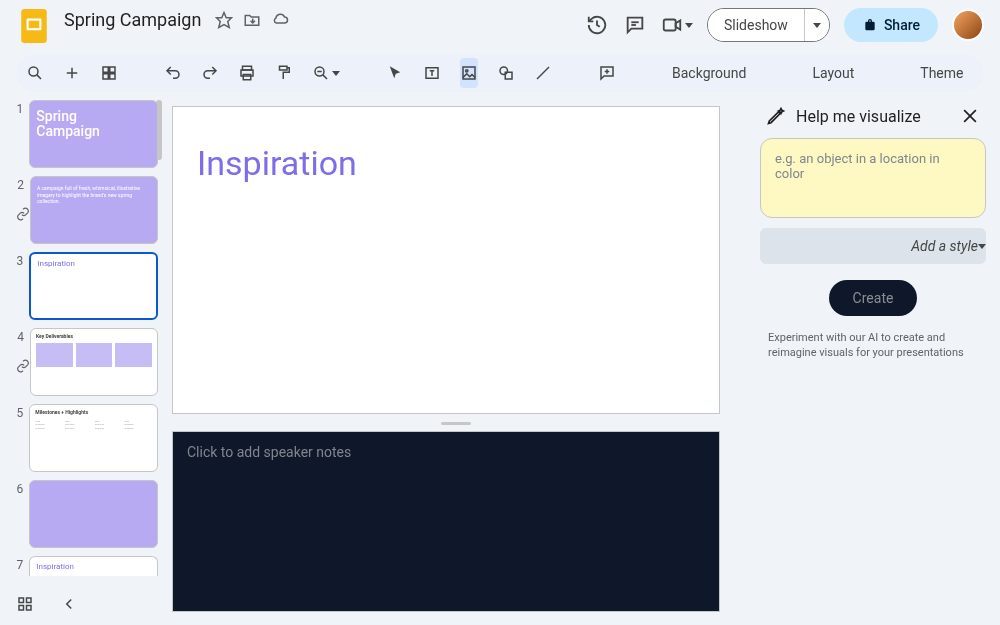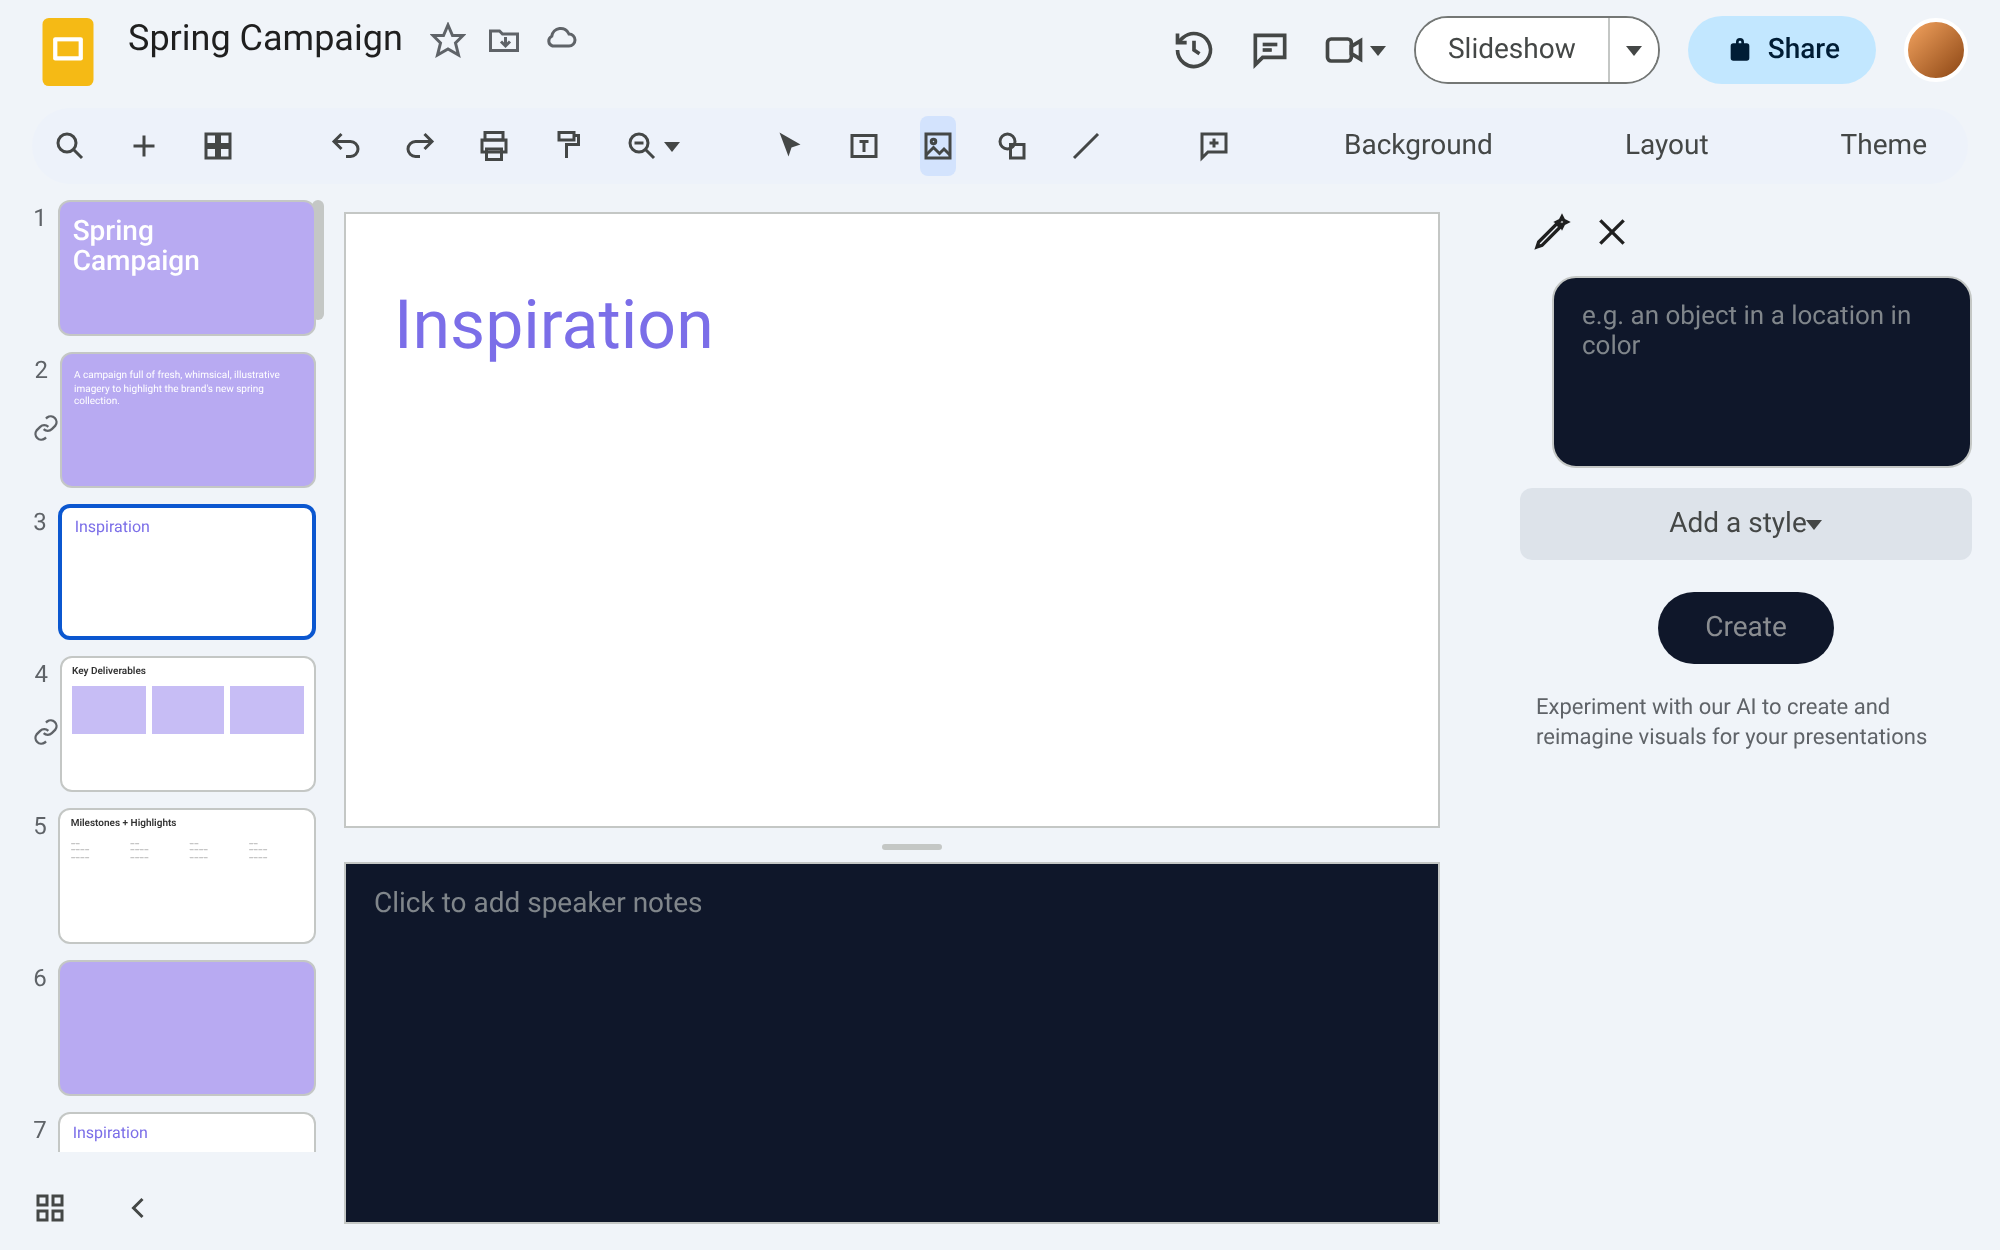--- a/index.html
+++ b/index.html
@@ -61,22 +61,22 @@
 .slide-heading { font-size: 34px; color: #7b6ee8; font-weight: 400; }
 .notes-handle { width: 30px; height: 3px; background: #c4c7c5; border-radius: 2px; margin: 8px auto 0; }
 .speaker-notes { background: #0f172a; width: 548px; border: 1px solid #c4c7c5; border-radius: 0; padding: 12px 14px; font-size: 14px; color: #80868b; margin-top: 6px; flex: 1; }
 
 .sidepanel { width: 248px; background: #f0f4f9; padding: 0 14px 0 8px; }
 .sp-header { display: flex; align-items: center; gap: 10px; padding: 14px 6px 12px; }
 .sp-header svg:first-child { width: 20px; height: 20px; color: #1f1f1f; }
 .sp-title { flex: 1; font-size: 16px; color: #1f1f1f; }
 .sp-close { width: 20px; height: 20px; color: #444746; cursor: pointer; }
 .sp-close svg { width: 16px; height: 16px; }
-.sp-textarea { background: #0f172a; border: 1px solid #c4c7c5; border-radius: 12px; height: 96px; padding: 12px 14px; font-size: 13px; color: #80868b; margin-bottom: 10px; margin-left: 16px; }
-.sp-style { background: #dde3ea; border-radius: 6px; padding: 10px 0; display: flex; justify-content: center; align-items: center; font-size: 14px; color: #444746; cursor: pointer; margin-bottom: 16px; }
+.sp-textarea { background: #fef9c3; border: 1px solid #c4c7c5; border-radius: 12px; height: 80px; padding: 12px 14px; font-size: 13px; color: #80868b; margin-bottom: 10px; }
+.sp-style { background: #dde3ea; border-radius: 6px; padding: 10px 0; display: flex; justify-content: flex-end; align-items: center; font-size: 14px; color: #444746; cursor: pointer; margin-bottom: 16px; font-style: italic; }
 .sp-create { background: #0f172a; color: #8a8d91; border-radius: 20px; padding: 10px 24px; font-size: 14px; margin: 0 auto; display: block; width: fit-content; cursor: not-allowed; margin-bottom: 14px; }
 .sp-hint { font-size: 11px; color: #5f6368; text-align: left; line-height: 1.4; padding: 0 8px; }
 
 .bottom-left { position: absolute; left: 14px; bottom: 10px; display: flex; gap: 22px; }
 .bl-icon { width: 22px; height: 22px; color: #444746; cursor: pointer; display: flex; align-items: center; justify-content: center; }
 .bl-icon svg { width: 18px; height: 18px; }
 
 .caret-down { width: 0; height: 0; border-left: 4px solid transparent; border-right: 4px solid transparent; border-top: 5px solid #444746; display: inline-block; }
 </style>
 </head>
@@ -349,20 +349,21 @@
     <div class="notes-handle"></div>
     <div class="speaker-notes">Click to add speaker notes</div>
   </div>
 
   <div class="sidepanel">
     <div class="sp-header">
       <svg viewBox="0 0 24 24" fill="none" stroke="currentColor" stroke-width="2">
           <path d="M3 21l3-1 11-11-2-2L4 18z"></path>
           <path d="M18 3l1 2 2 1-2 1-1 2-1-2-2-1 2-1z"></path>
         </svg>
+      <span class="sp-title">Help me visualize</span>
       <span class="sp-close"><svg viewBox="0 0 24 24" fill="none" stroke="currentColor" stroke-width="2">
             <line x1="5" y1="5" x2="19" y2="19"></line>
             <line x1="19" y1="5" x2="5" y2="19"></line>
           </svg></span>
     </div>
     <div class="sp-textarea">e.g. an object in a location in color</div>
     <div class="sp-style">
       <span>Add a style</span>
       <span class="caret-down"></span>
     </div>

